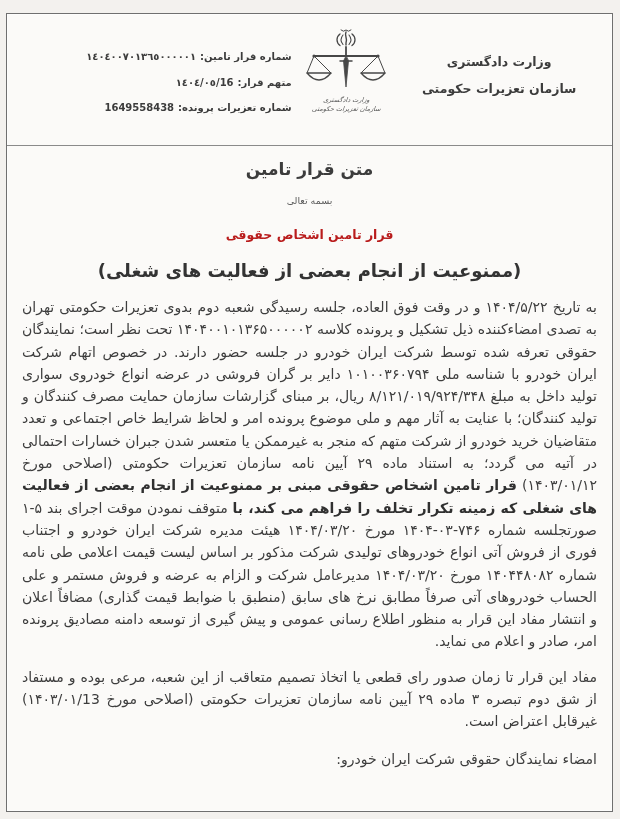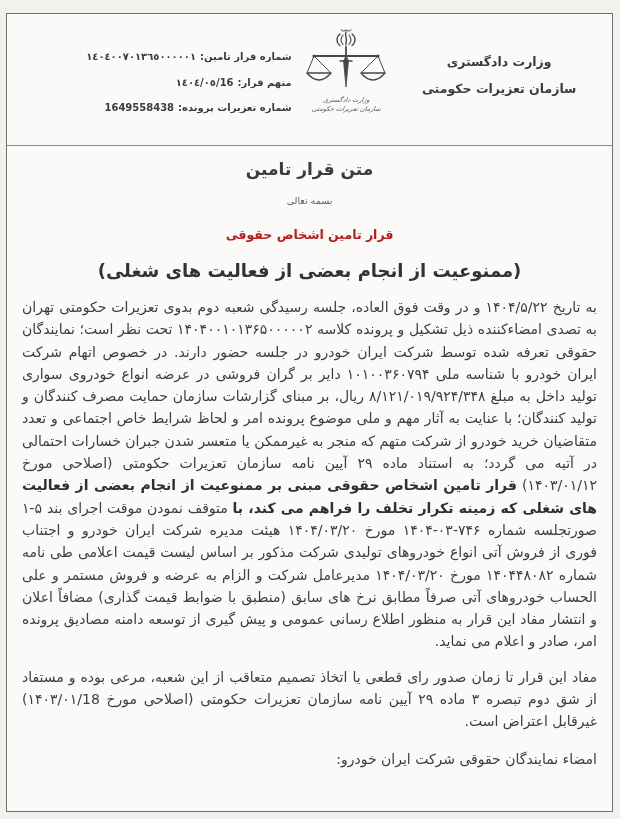--- a/index.html
+++ b/index.html
@@ -180,21 +180,21 @@
 
     <div class="content">
 
       <div class="t-doc-type">متن قرار تامین</div>
       <div class="t-basmala">بسمه تعالی</div>
       <div class="t-main">قرار تامین اشخاص حقوقی</div>
       <div class="t-sub">(ممنوعیت از انجام بعضی از فعالیت های شغلی)</div>
 
       <p class="p1"><span>به تاریخ ۱۴۰۴/۵/۲۲ و در وقت فوق العاده، جلسه رسیدگی شعبه دوم بدوی تعزیرات حکومتی تهران به تصدی امضاءکننده ذیل تشکیل و پرونده کلاسه ۱۴۰۴۰۰۱۰۱۳۶۵۰۰۰۰۰۲ تحت نظر است؛ نمایندگان حقوقی تعرفه شده توسط شرکت ایران خودرو در جلسه حضور دارند. در خصوص اتهام شرکت ایران خودرو با شناسه ملی ۱۰۱۰۰۳۶۰۷۹۴ دایر بر گران فروشی در عرضه انواع خودروی سواری تولید داخل به مبلغ ۸/۱۲۱/۰۱۹/۹۲۴/۳۴۸ ریال، بر مبنای گزارشات سازمان حمایت مصرف کنندگان و تولید کنندگان؛ با عنایت به آثار مهم و ملی موضوع پرونده امر و لحاظ شرایط خاص اجتماعی و تعدد متقاضیان خرید خودرو از شرکت متهم که منجر به غیرممکن یا متعسر شدن جبران خسارات احتمالی در آتیه می گردد؛ به استناد ماده ۲۹ آیین نامه سازمان تعزیرات حکومتی (اصلاحی مورخ ۱۴۰۳/۰۱/۱۲) </span><b>قرار تامین اشخاص حقوقی مبنی بر ممنوعیت از انجام بعضی از فعالیت های شغلی که زمینه تکرار تخلف را فراهم می کند، با</b><span> متوقف نمودن موقت اجرای بند ۵-۱ صورتجلسه شماره ۷۴۶-۰۳-۱۴۰۴ مورخ ۱۴۰۴/۰۳/۲۰ هیئت مدیره شرکت ایران خودرو و اجتناب فوری از فروش آتی انواع خودروهای تولیدی شرکت مذکور بر اساس لیست قیمت اعلامی طی نامه شماره ۱۴۰۴۴۸۰۸۲ مورخ ۱۴۰۴/۰۳/۲۰ مدیرعامل شرکت و الزام به عرضه و فروش مستمر و علی الحساب خودروهای آتی صرفاً مطابق نرخ های سابق (منطبق با ضوابط قیمت گذاری) مضافاً اعلان و انتشار مفاد این قرار به منظور اطلاع رسانی عمومی و پیش گیری از توسعه دامنه مصادیق پرونده امر، صادر و اعلام می نماید.</span></p>
 
-      <p class="p2">مفاد این قرار تا زمان صدور رای قطعی یا اتخاذ تصمیم متعاقب از این شعبه، مرعی بوده و مستفاد از شق دوم تبصره ۳ ماده ۲۹ آیین نامه سازمان تعزیرات حکومتی (اصلاحی مورخ ۱۴۰۳/۰۱/18) غیرقابل اعتراض است.</p>
+      <p class="p2">مفاد این قرار تا زمان صدور رای قطعی یا اتخاذ تصمیم متعاقب از این شعبه، مرعی بوده و مستفاد از شق دوم تبصره ۳ ماده ۲۹ آیین نامه سازمان تعزیرات حکومتی (اصلاحی مورخ ۱۴۰۳/۰۱/13) غیرقابل اعتراض است.</p>
 
 
       <p class="sig-caption">امضاء نمایندگان حقوقی شرکت ایران خودرو:</p>
 
       <p class="judge-line">حیدری - رئیس شعبه دوم بدوی تعزیرات حکومتی تهران</p>
 
     </div>
 
   </div>
 </div>

